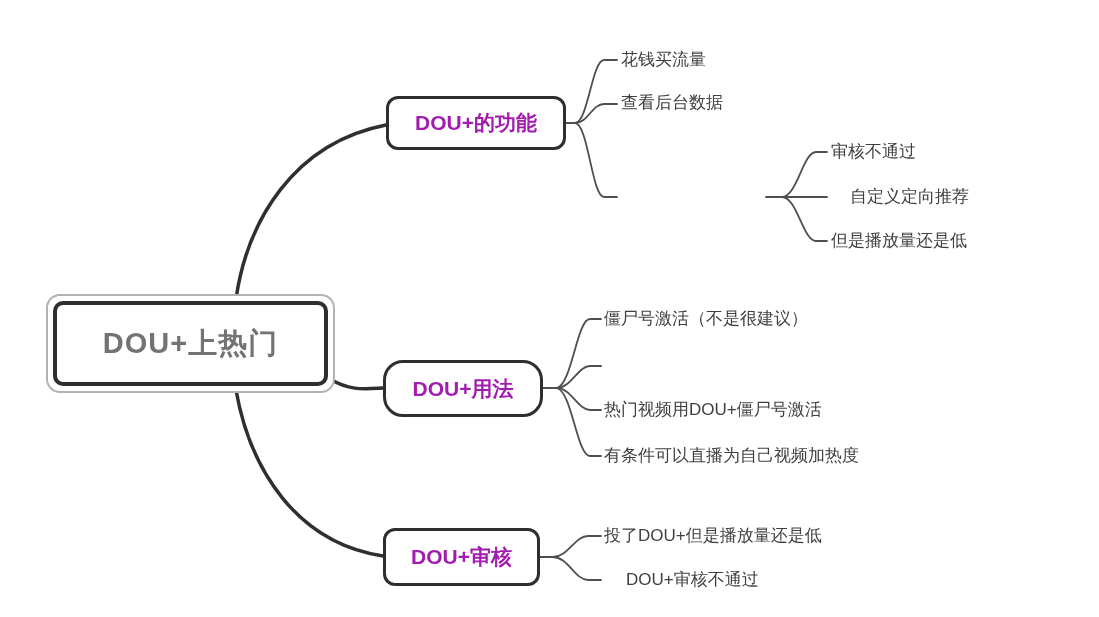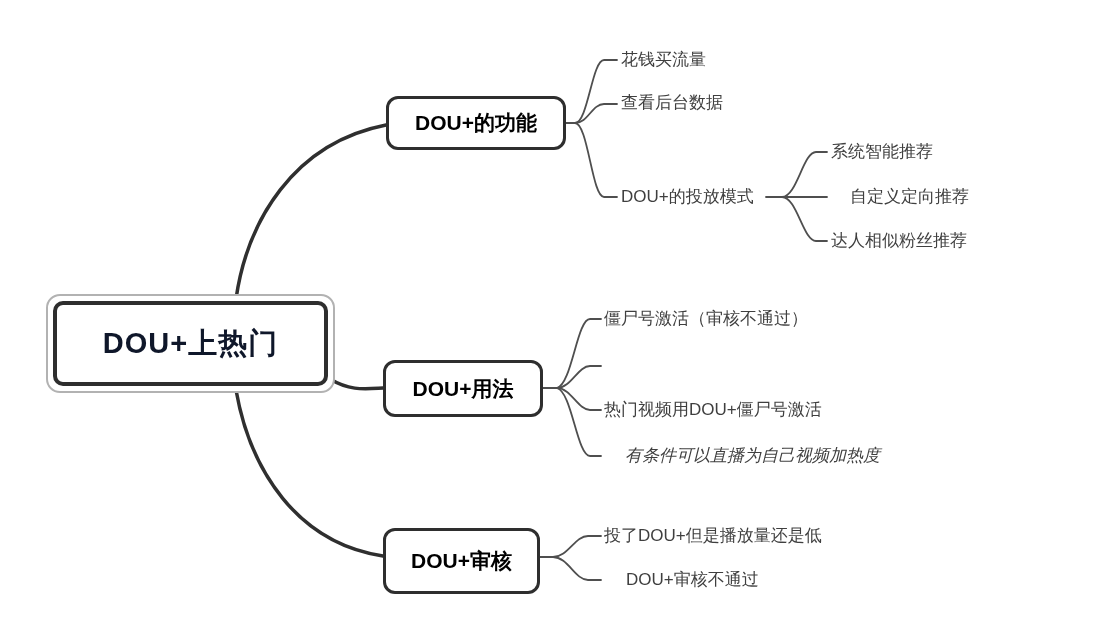--- a/index.html
+++ b/index.html
@@ -47,39 +47,39 @@
     width: 100%; height: 100%;
     border: 4px solid #2e2e2e;
     border-radius: 10px;
     background: #ffffff;
     display: flex;
     align-items: center;
     justify-content: center;
     font-size: 29px;
     font-weight: 700;
     letter-spacing: 1px;
-    color: #0f172a;
+    color: #737373;
   }
   .node-branch {
     position: absolute;
     border: 3.5px solid #2e2e2e;
     border-radius: 12px;
     background: #ffffff;
     display: flex;
     align-items: center;
     justify-content: center;
     font-size: 21px;
     font-weight: 700;
-    color: #000000;
+    color: #a21caf;
     z-index: 2;
     white-space: nowrap;
   }
   .branch-1 { left: 386px; top: 96px;  width: 180px; height: 54px; }
-  .branch-2 { left: 383px; top: 360px; width: 160px; height: 57px; }
-  .branch-3 { left: 383px; top: 528px; width: 157px; height: 66px; text-align: center; }
+  .branch-2 { left: 383px; top: 360px; width: 160px; height: 57px; border-radius: 20px; }
+  .branch-3 { left: 383px; top: 528px; width: 157px; height: 58px; text-align: center; }
   .leaf {
     position: absolute;
     font-size: 17px;
     line-height: 22px;
     color: #3f3f3f;
     white-space: nowrap;
     z-index: 2;
   }
 </style>
 </head>
@@ -125,26 +125,25 @@
   </div>
   <div class="node-branch branch-2">
     <span>DOU+用法</span>
   </div>
   <div class="node-branch branch-3">
     <span>DOU+审核</span>
   </div>
 
   <div class="leaf" style="left:621px; top:49px;text-align:right;">花钱买流量</div>
   <div class="leaf" style="left:621px; top:93px;font-family:Liberation Mono, monospace;">查看后台数据</div>
-  <div class="leaf" style="left:621px; top:186px;">DOU+的投放模式</div>
 
-  <div class="leaf" style="left:831px; top:141px;">系统智能推荐</div>
+  <div class="leaf" style="left:831px; top:141px;">审核不通过</div>
   <div class="leaf" style="left:831px; top:186px;margin-left:19px;">自定义定向推荐</div>
-  <div class="leaf" style="left:831px; top:230px;">达人相似粉丝推荐</div>
+  <div class="leaf" style="left:831px; top:230px;">但是播放量还是低</div>
 
-  <div class="leaf" style="left:604px; top:308px;">僵尸号激活（审核不通过）</div>
+  <div class="leaf" style="left:604px; top:308px;">僵尸号激活（不是很建议）</div>
   <div class="leaf" style="left:604px; top:399px;">热门视频用DOU+僵尸号激活</div>
-  <div class="leaf" style="left:625px; top:445px;font-style:italic;">有条件可以直播为自己视频加热度</div>
+  <div class="leaf" style="left:604px; top:445px;">有条件可以直播为自己视频加热度</div>
 
   <div class="leaf" style="left:604px; top:525px;">投了DOU+但是播放量还是低</div>
   <div class="leaf" style="left:604px; top:569px;margin-left:22px;">DOU+审核不通过</div>
 
 </div>
 
 </body></html>

